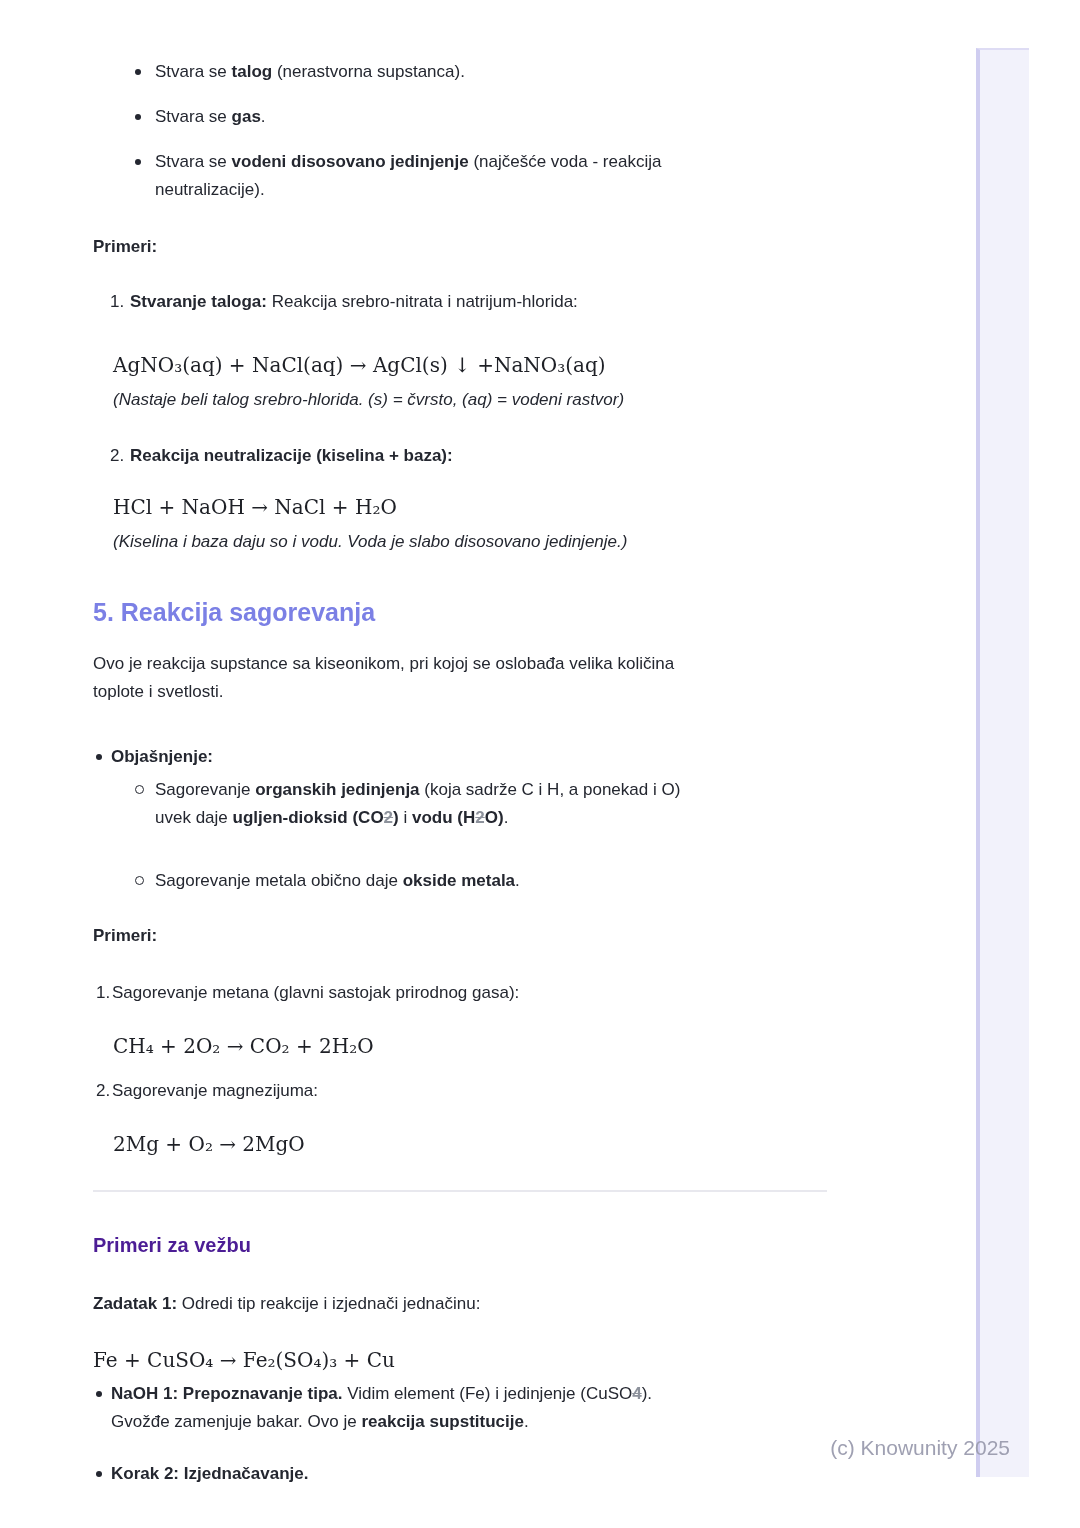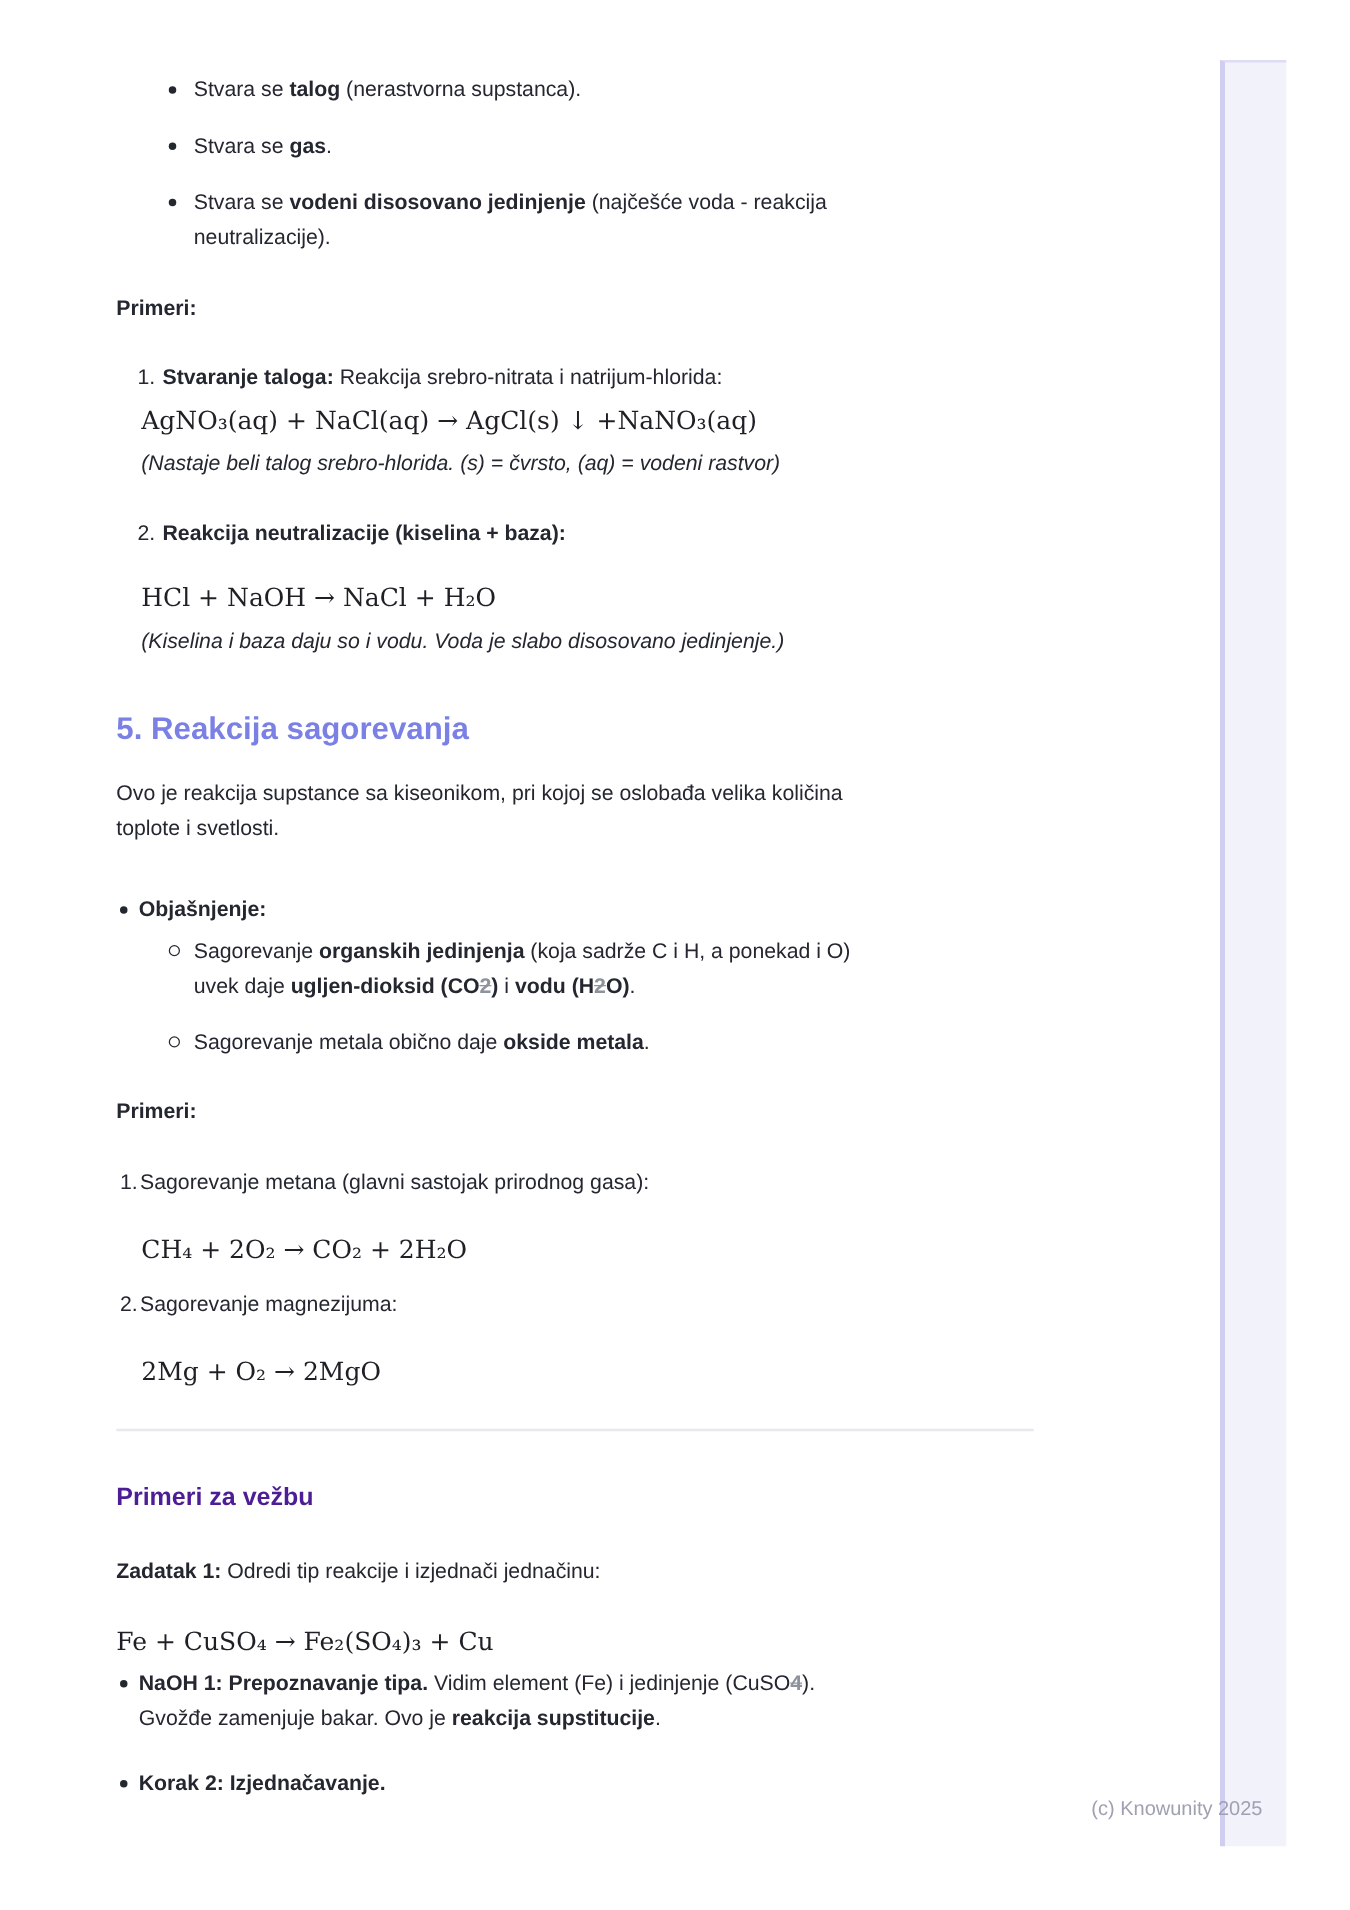--- a/index.html
+++ b/index.html
@@ -9,21 +9,21 @@
     font-family:"Liberation Sans","DejaVu Sans",sans-serif;
     font-size:17px;
   }
   .strip{
     position:absolute;left:976px;top:48px;width:53px;height:1429px;
     background:#f2f2fb;border-left:4px solid #cfcdf0;border-top:2px solid #dedcf4;
     box-sizing:border-box;z-index:1;
   }
   .watermark{
     position:absolute;top:1438px;right:70px;z-index:2;
-    color:#9fa0b2;font-size:16px;line-height:20px;text-align:center;
+    color:#9fa0b2;font-size:21px;line-height:20px;text-align:center;
   }
   .content{position:absolute;left:93px;top:46px;width:734px;z-index:2;}
 
   .ultop{margin-top:12px;}
   .ultop .li{position:relative;padding-left:62px;margin-bottom:17px;line-height:28px;}
   .ultop .li::before{content:"";position:absolute;left:42px;top:11px;width:6px;height:6px;border-radius:50%;background:#242730;}
 
   .p-bold{font-weight:700;line-height:28px;margin-top:29px;}
   #primeri2{margin-top:27px;}
 
@@ -35,40 +35,40 @@
   .ol2 .num{left:3px;}
   #oli1{margin-top:27px;}
   #oli2{margin-top:28px;}
   #oli3{margin-top:29px;}
   #oli4{margin-top:16px;}
 
   .eq{
     font-family:"DejaVu Serif","Liberation Serif",serif;
     font-size:20px;line-height:30px;margin-left:20px;color:#1e2026;
   }
-  #eq1{margin-top:5px;}
+  #eq1{margin-top:34px;}
   #eq2{margin-top:22px;}
   #eq3{margin-top:24px;}
   #eq4{margin-top:24px;}
   #eq5{margin-top:27px;margin-left:0;}
 
   .note{font-style:italic;line-height:28px;margin-left:20px;margin-top:6px;}
 
   h2.sec{color:#7b80e5;font-size:25px;line-height:34px;font-weight:600;margin:39px 0 0 0;}
   h1.big{color:#4c1d95;font-size:20px;line-height:40px;font-weight:700;margin:33px 0 0 0;}
 
   .intro{margin-top:21px;line-height:28px;}
 
   .obj{margin-top:37px;position:relative;padding-left:18px;line-height:28px;font-weight:700;}
   .obj::before{content:"";position:absolute;left:3px;top:11px;width:6px;height:6px;border-radius:50%;background:#242730;}
 
   .sub{position:relative;padding-left:62px;line-height:28px;}
   .sub::before{content:"";position:absolute;left:42px;top:9px;width:7px;height:7px;border:1.5px solid #242730;border-radius:50%;background:transparent;box-sizing:content-box;}
   #sub1{margin-top:5px;}
-  #sub2{margin-top:17px;}
+  #sub2{margin-top:35px;}
 
   hr.div{border:none;border-top:2px solid #e8e8ee;margin:31px 0 0 0;}
 
   .zadatak{margin-top:25px;line-height:28px;}
 
   .korak{position:relative;padding-left:18px;line-height:28px;}
   .korak::before{content:"";position:absolute;left:3px;top:11px;width:6px;height:6px;border-radius:50%;background:#242730;}
   #korak1{margin-top:5px;}
   #korak2{margin-top:24px;}
 

